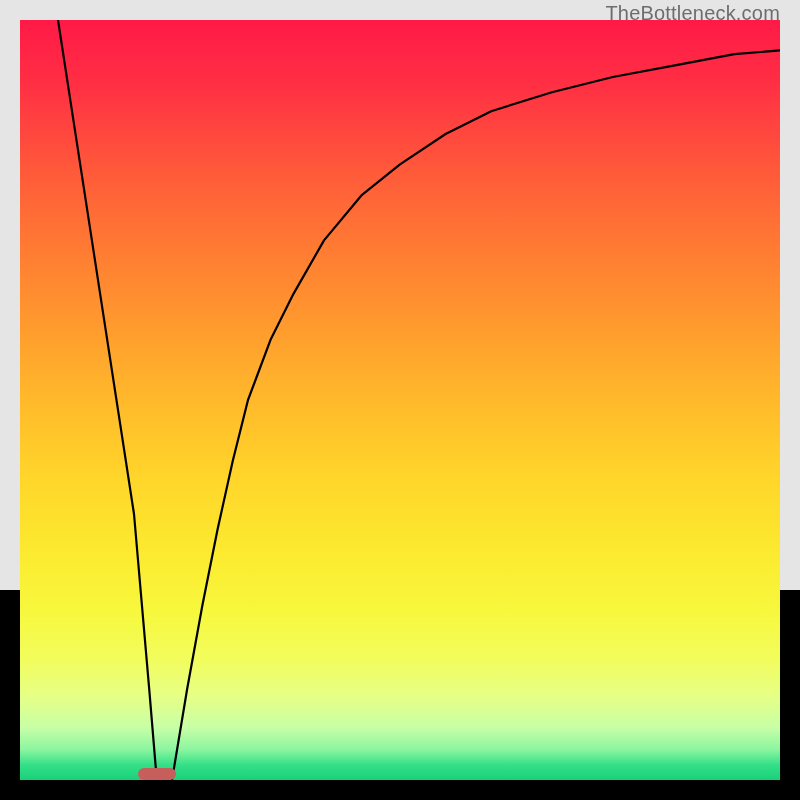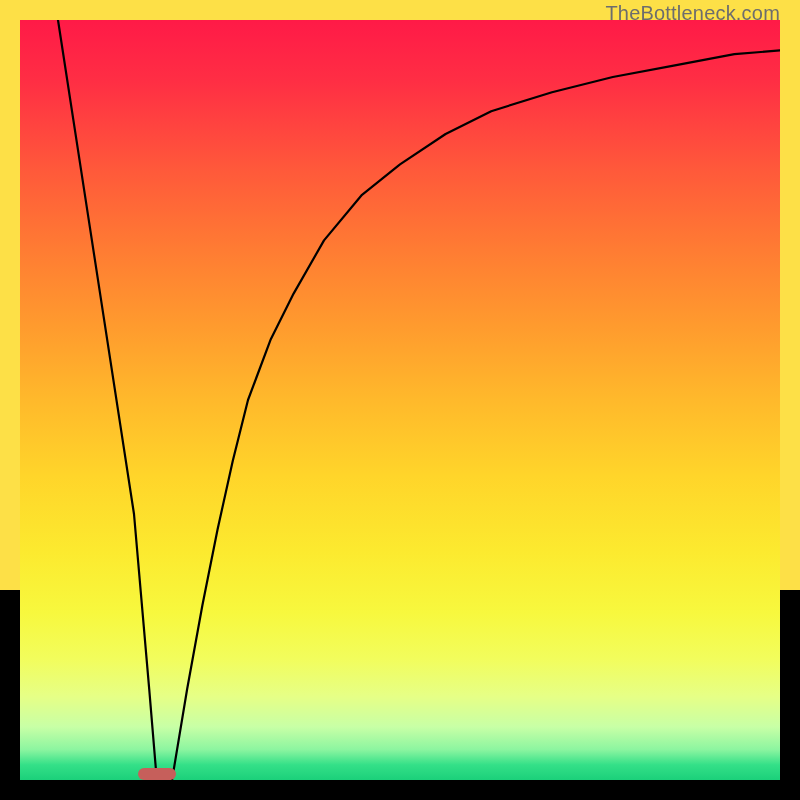--- a/index.html
+++ b/index.html
@@ -8,21 +8,21 @@
     width: 800px;
     height: 800px;
     overflow: hidden;
     background: #000;
     font-family: Arial, Helvetica, sans-serif;
   }
   .frame {
     position: relative;
     width: 800px;
     height: 590px;
-    background: #fde047;
+    background: #e5e5e5;
   }
   .plot {
     position: absolute;
     left: 20px;
     top: 20px;
     width: 760px;
     height: 760px;
     background: linear-gradient(
       to bottom,
       #ff1a47 0%,

